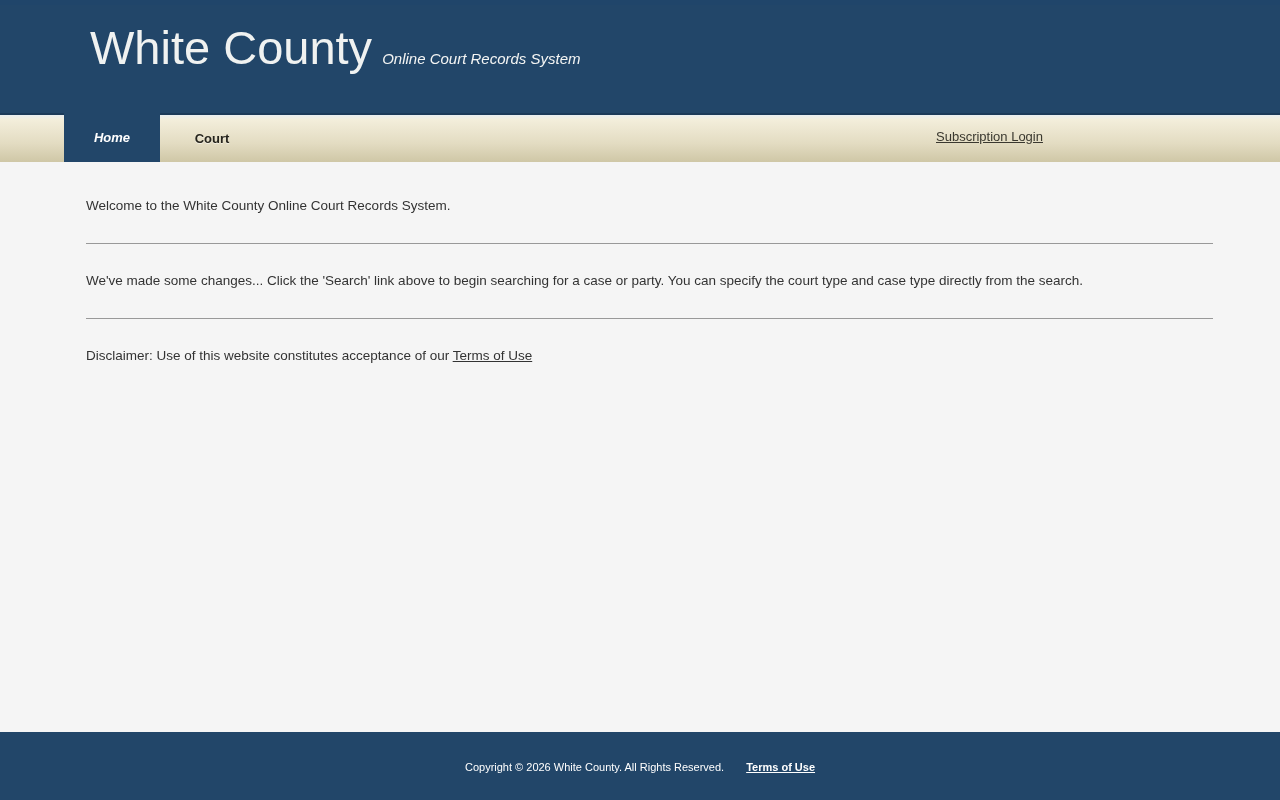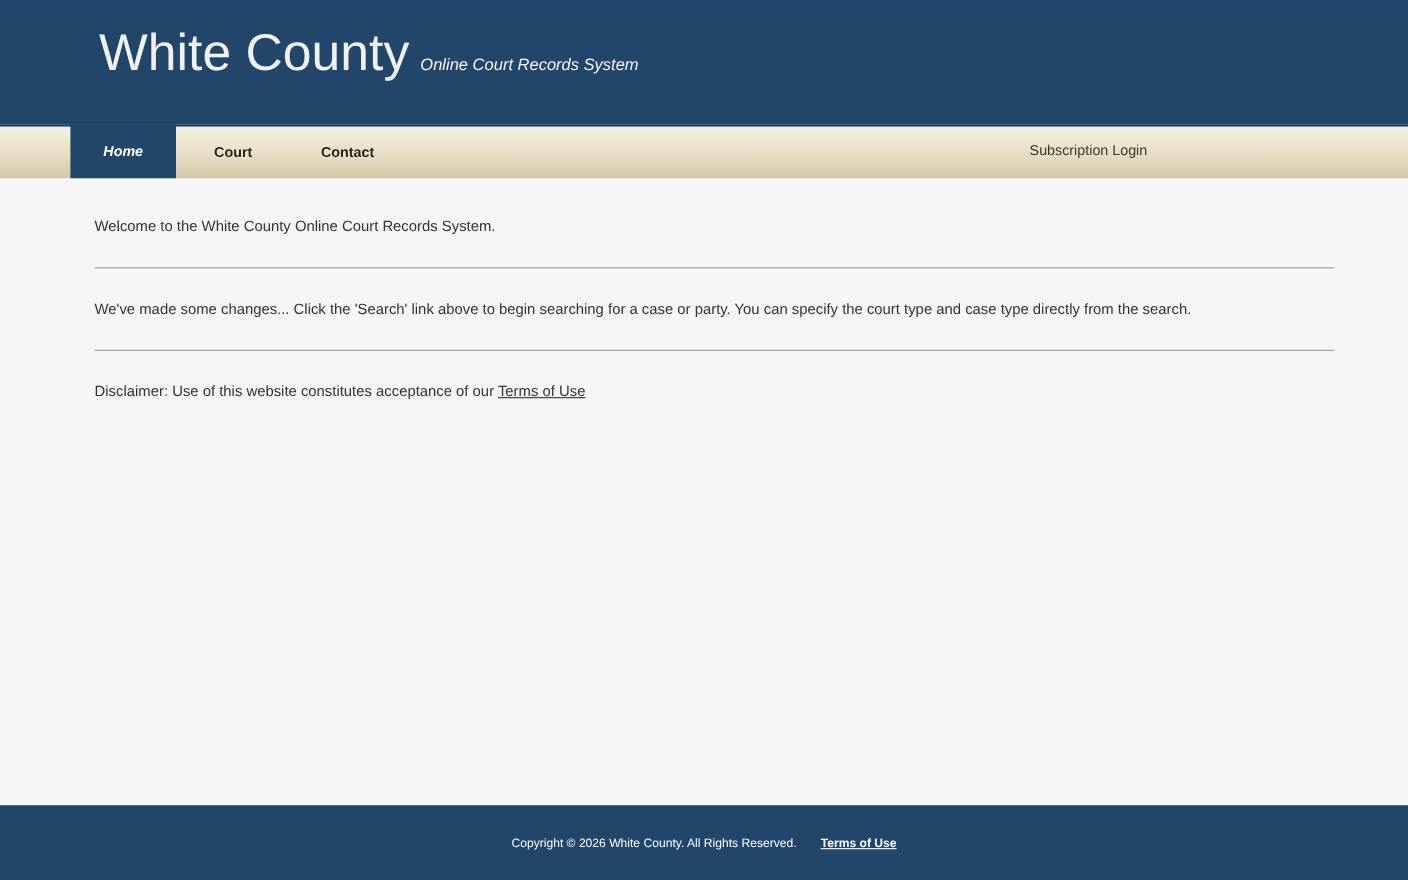--- a/index.html
+++ b/index.html
@@ -74,20 +74,21 @@
     color: #ffffff;
     font-style: italic;
     text-shadow: none;
   }
   .sub-login {
     position: absolute;
     left: 936px;
     top: 14px;
     font-size: 13px;
     color: #3a382f;
+    text-decoration: underline;
     cursor: pointer;
   }
 
   
   .content {
     height: 570px;
     background: #f5f5f5;
     padding: 36px 67px 0 86px;
   }
   .content p {
@@ -140,21 +141,20 @@
   <div class="header-inner">
     <h1 class="site-title">White County</h1>
     <span class="site-subtitle">Online Court Records System</span>
   </div>
 </div>
 
 <div class="nav-bar">
   <div class="nav-items">
     <div class="nav-item active">Home</div>
     <div class="nav-item">Court</div>
-    <div class="nav-item">Contact</div>
   </div>
   <a class="sub-login">Subscription Login</a>
 </div>
 
 <div class="content">
   <p>Welcome to the White County Online Court Records System.</p>
   <hr>
   <p>We've made some changes... Click the 'Search' link above to begin searching for a case or party. You can specify the court type and case type directly from the search.</p>
   <hr>
   <p><span>Disclaimer: Use of this website constitutes acceptance of our </span><a class="inline-link">Terms of Use</a></p>

